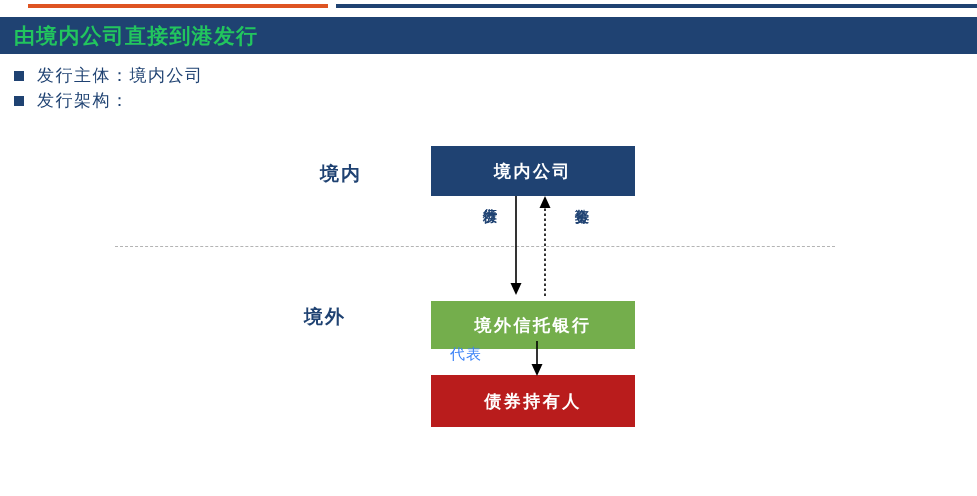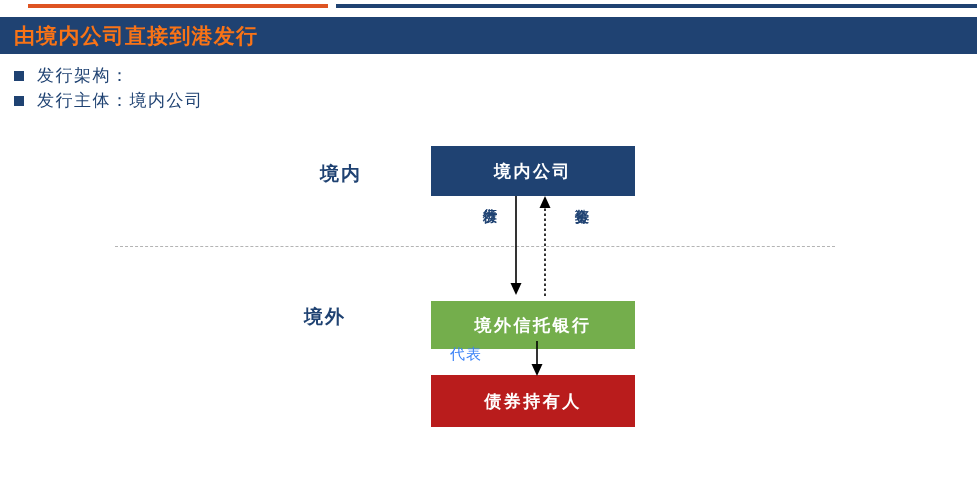--- a/index.html
+++ b/index.html
@@ -37,21 +37,21 @@
   
   #title-bar {
     position: absolute;
     left: 0; top: 17px;
     width: 977px; height: 37px;
     background: #1F4272;
     display: flex;
     align-items: center;
   }
   #title-bar .title-text {
-    color: #f97316;
+    color: #22c55e;
     font-size: 21px;
     font-weight: bold;
     letter-spacing: 1.2px;
     padding-left: 14px;
     font-family: Liberation Mono, monospace;
   }
 
   
   #bullets {
     position: absolute;
@@ -155,25 +155,25 @@
   <div class="rule-blue"></div>
 </div>
 
 <div id="title-bar">
   <span class="title-text">由境内公司直接到港发行</span>
 </div>
 
 <div id="bullets">
   <div class="bullet-row">
     <span class="bullet-marker"></span>
-    <span class="bullet-label">发行架构：</span>
+    <span class="bullet-label">发行主体：境内公司</span>
   </div>
   <div class="bullet-row">
     <span class="bullet-marker"></span>
-    <span class="bullet-label">发行主体：境内公司</span>
+    <span class="bullet-label">发行架构：</span>
   </div>
 </div>
 
 <div id="diagram">
 
   <div class="divider-dashed"></div>
 
   <div class="side-label" id="label-onshore">境内</div>
   <div class="side-label" id="label-offshore">境外</div>
 

